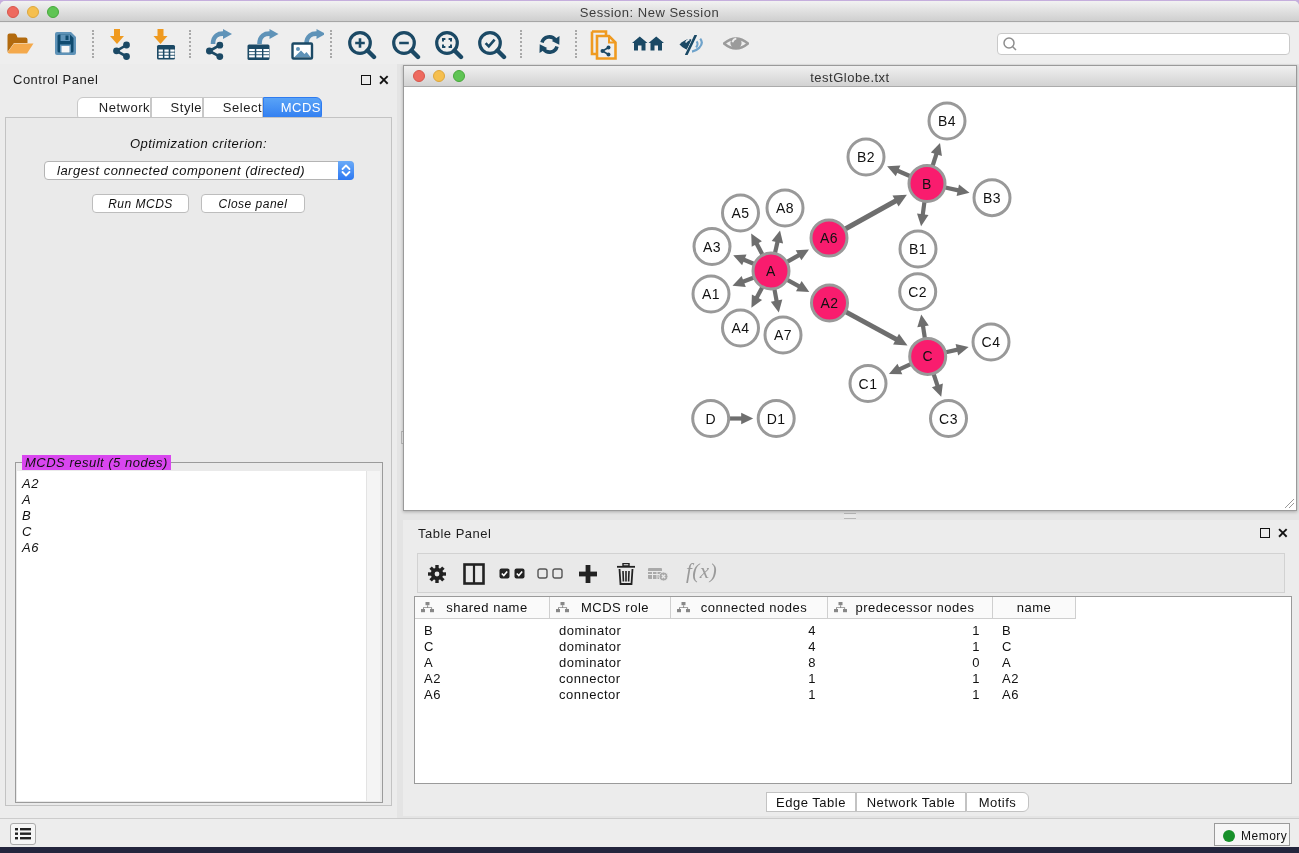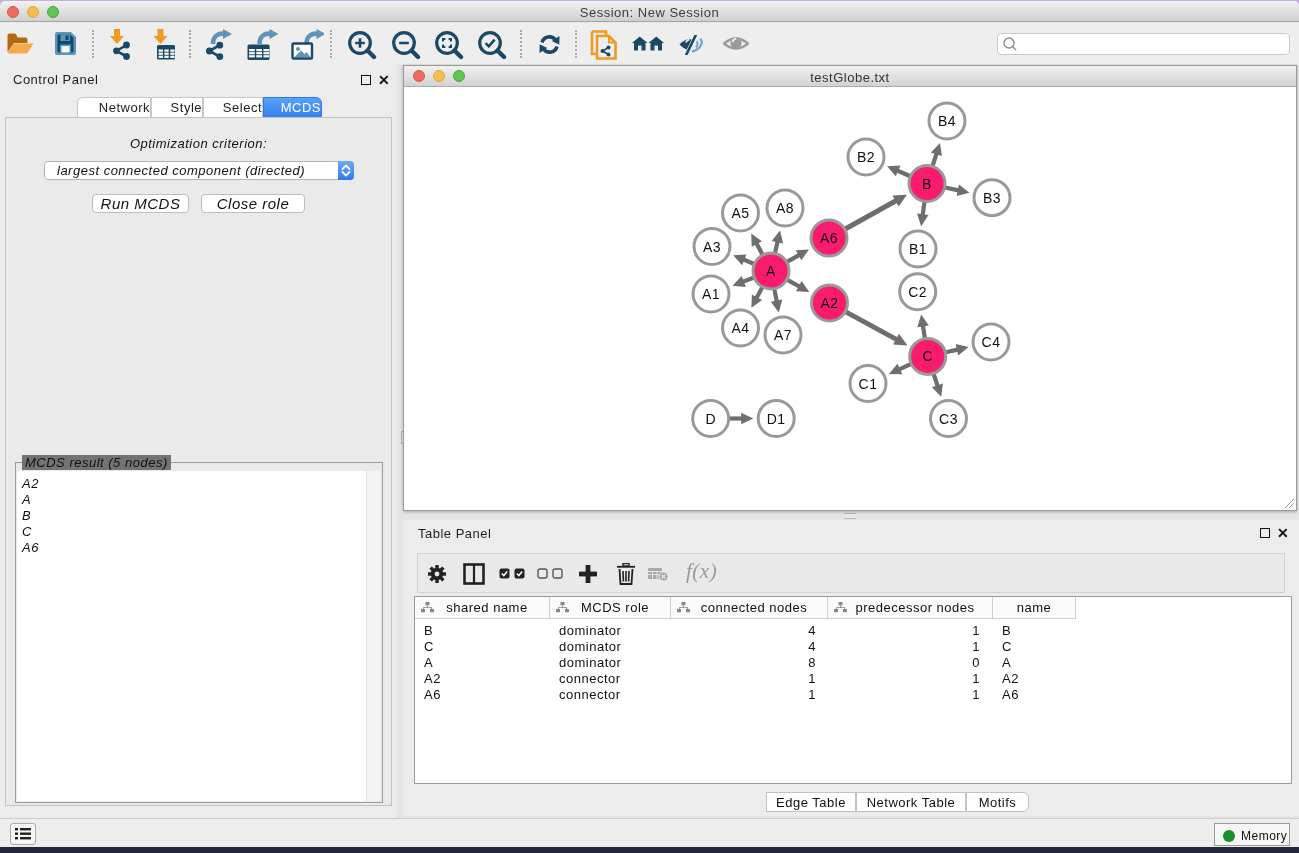--- a/index.html
+++ b/index.html
@@ -26,23 +26,23 @@
 .paneltitle { position:absolute; left:13px; top:8px; font-size:13px; color:#1e1e1e; }
 .pt-max { position:absolute; width:10px; height:10px; border:1.5px solid #111; }
 .pt-x { position:absolute; font-size:14px; font-weight:bold; color:#111; line-height:10px; }
 .tabs { position:absolute; top:33px; left:0; width:397px; height:20px; }
 .tab { position:absolute; top:0; height:24px; background:#fff; border:1px solid #c8c8c8; font-size:13px; color:#1e1e1e; text-align:right; line-height:19px; }
 .tab.sel { background:linear-gradient(#59a3f7,#2e7bf0); color:#fff; border-color:#2e7bf0; }
 .cp-inner { position:absolute; left:5px; top:53px; width:387px; height:689px; background:#eaeaea; border:1px solid #c3c3c3;font-style:italic; }
 .optlabel { position:absolute; width:100%; text-align:center; top:18px; font-size:13px; color:#111; }
 .dropdown { position:absolute; left:38px; top:43px; width:310px; height:19px; background:#fff; border:1px solid #b4b4b4; border-radius:4px; font-size:13px; color:#111; line-height:18px; padding-left:12px; }
 .dd-step { position:absolute; right:-1px; top:-1px; width:16px; height:19px; background:linear-gradient(#6babf8,#2d78f2); border-radius:0 4px 4px 0; }
-.btn { position:absolute; top:76px; height:19px; background:#fff; border:1px solid #bdbdbd; border-radius:4px; font-size:15px; color:#111; text-align:center; line-height:18px; }
+.btn { position:absolute; top:76px; height:19px; background:#fff; border:1px solid #bdbdbd; border-radius:4px; font-size:12px; color:#111; text-align:center; line-height:18px; }
 .groupbox { position:absolute; left:9px; top:344px; width:368px; height:341px; border:1px solid #9b9b9b; }
-.gb-title { position:absolute; left:6px; top:-8px; background:#737373; padding:0 3px; font-size:13px; color:#111; }
+.gb-title { position:absolute; left:6px; top:-8px; background:#d946ef; padding:0 3px; font-size:13px; color:#111; }
 .gb-list { position:absolute; left:1px; top:8px; width:363px; height:330px; background:#fff; font-size:13px; color:#111; }
 .gb-list div { padding-left:5px; height:16px; line-height:16px; } .gb-list div:first-child { margin-top:5px; }
 div.gb-scroll { position:absolute; right:0px; top:0px; width:14px; height:100%; background:#f4f4f4; border-left:1px solid #e3e3e3; }
 
 .netwin { position:absolute; left:403px; top:1px; width:894px; height:446px; background:#fff; border:1px solid #9a9a9a; box-shadow:0 1px 3px rgba(0,0,0,0.25); }
 .netbar { position:absolute; top:0; left:0; width:100%; height:21px; background:linear-gradient(#f0f0f0,#d2d2d2); border-bottom:1px solid #ababab; }
 .netbar .title { position:absolute; width:100%; text-align:center; top:4px; font-size:13px; color:#333; }
 
 .tpanel { position:absolute; left:403px; top:456px; width:896px; height:296px; background:#ececec; }
 .tp-toolbar { position:absolute; left:14px; top:33px; width:868px; height:40px; background:#e9e9e9; border:1px solid #d2d2d2; }
@@ -234,21 +234,21 @@
         <div class="optlabel">Optimization criterion:</div>
         <div class="dropdown">largest connected component (directed)
           <div class="dd-step">
             <svg width="16" height="19" viewBox="0 0 16 19">
                 <path d="M4.5 8 L8 4.5 L11.5 8" fill="none" stroke="#fff" stroke-width="1.8" stroke-linecap="round" stroke-linejoin="round"></path>
                 <path d="M4.5 11 L8 14.5 L11.5 11" fill="none" stroke="#fff" stroke-width="1.8" stroke-linecap="round" stroke-linejoin="round"></path>
               </svg>
           </div>
         </div>
         <div class="btn" style="left:86px; width:97px;">Run MCDS</div>
-        <div class="btn" style="left:195px; width:104px;">Close role</div>
+        <div class="btn" style="left:195px; width:104px;">Close panel</div>
         <div class="groupbox">
           <div class="gb-title">MCDS result (5 nodes)</div>
           <div class="gb-list">
             <div>A2</div>
               <div>A</div>
               <div>B</div>
               <div>C</div>
               <div>A6</div>
               <div class="gb-scroll"></div>
           </div>

